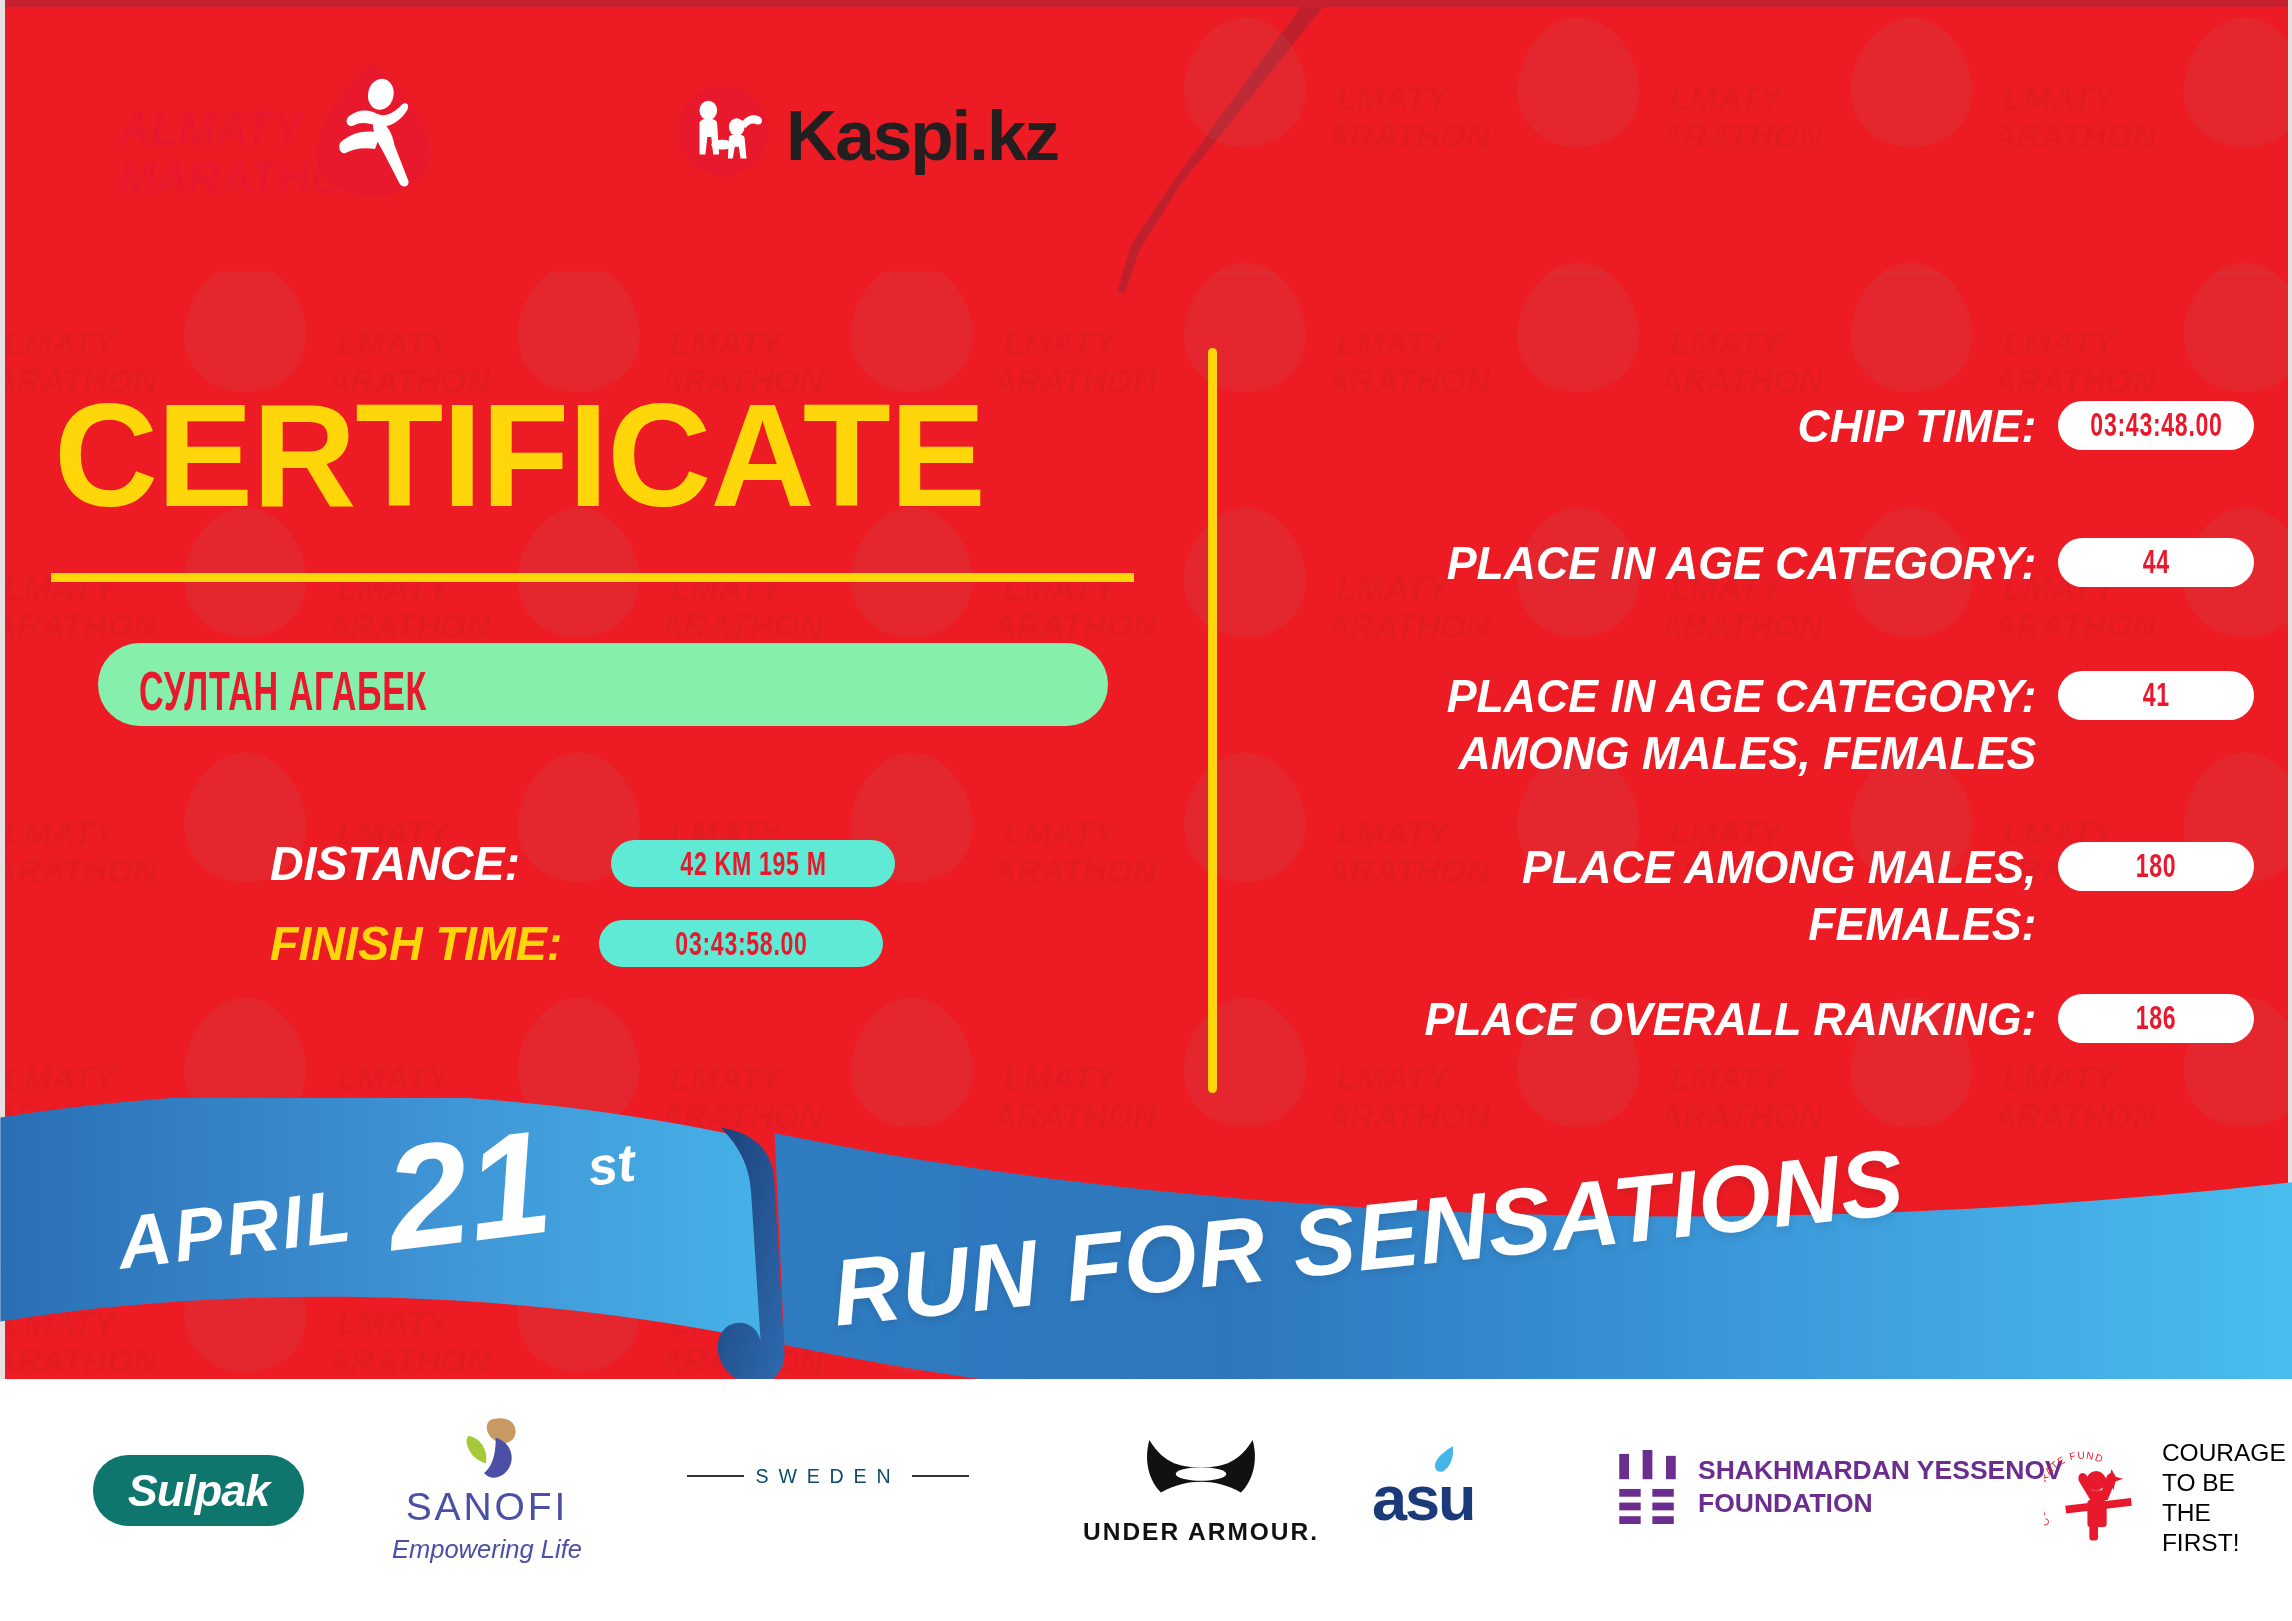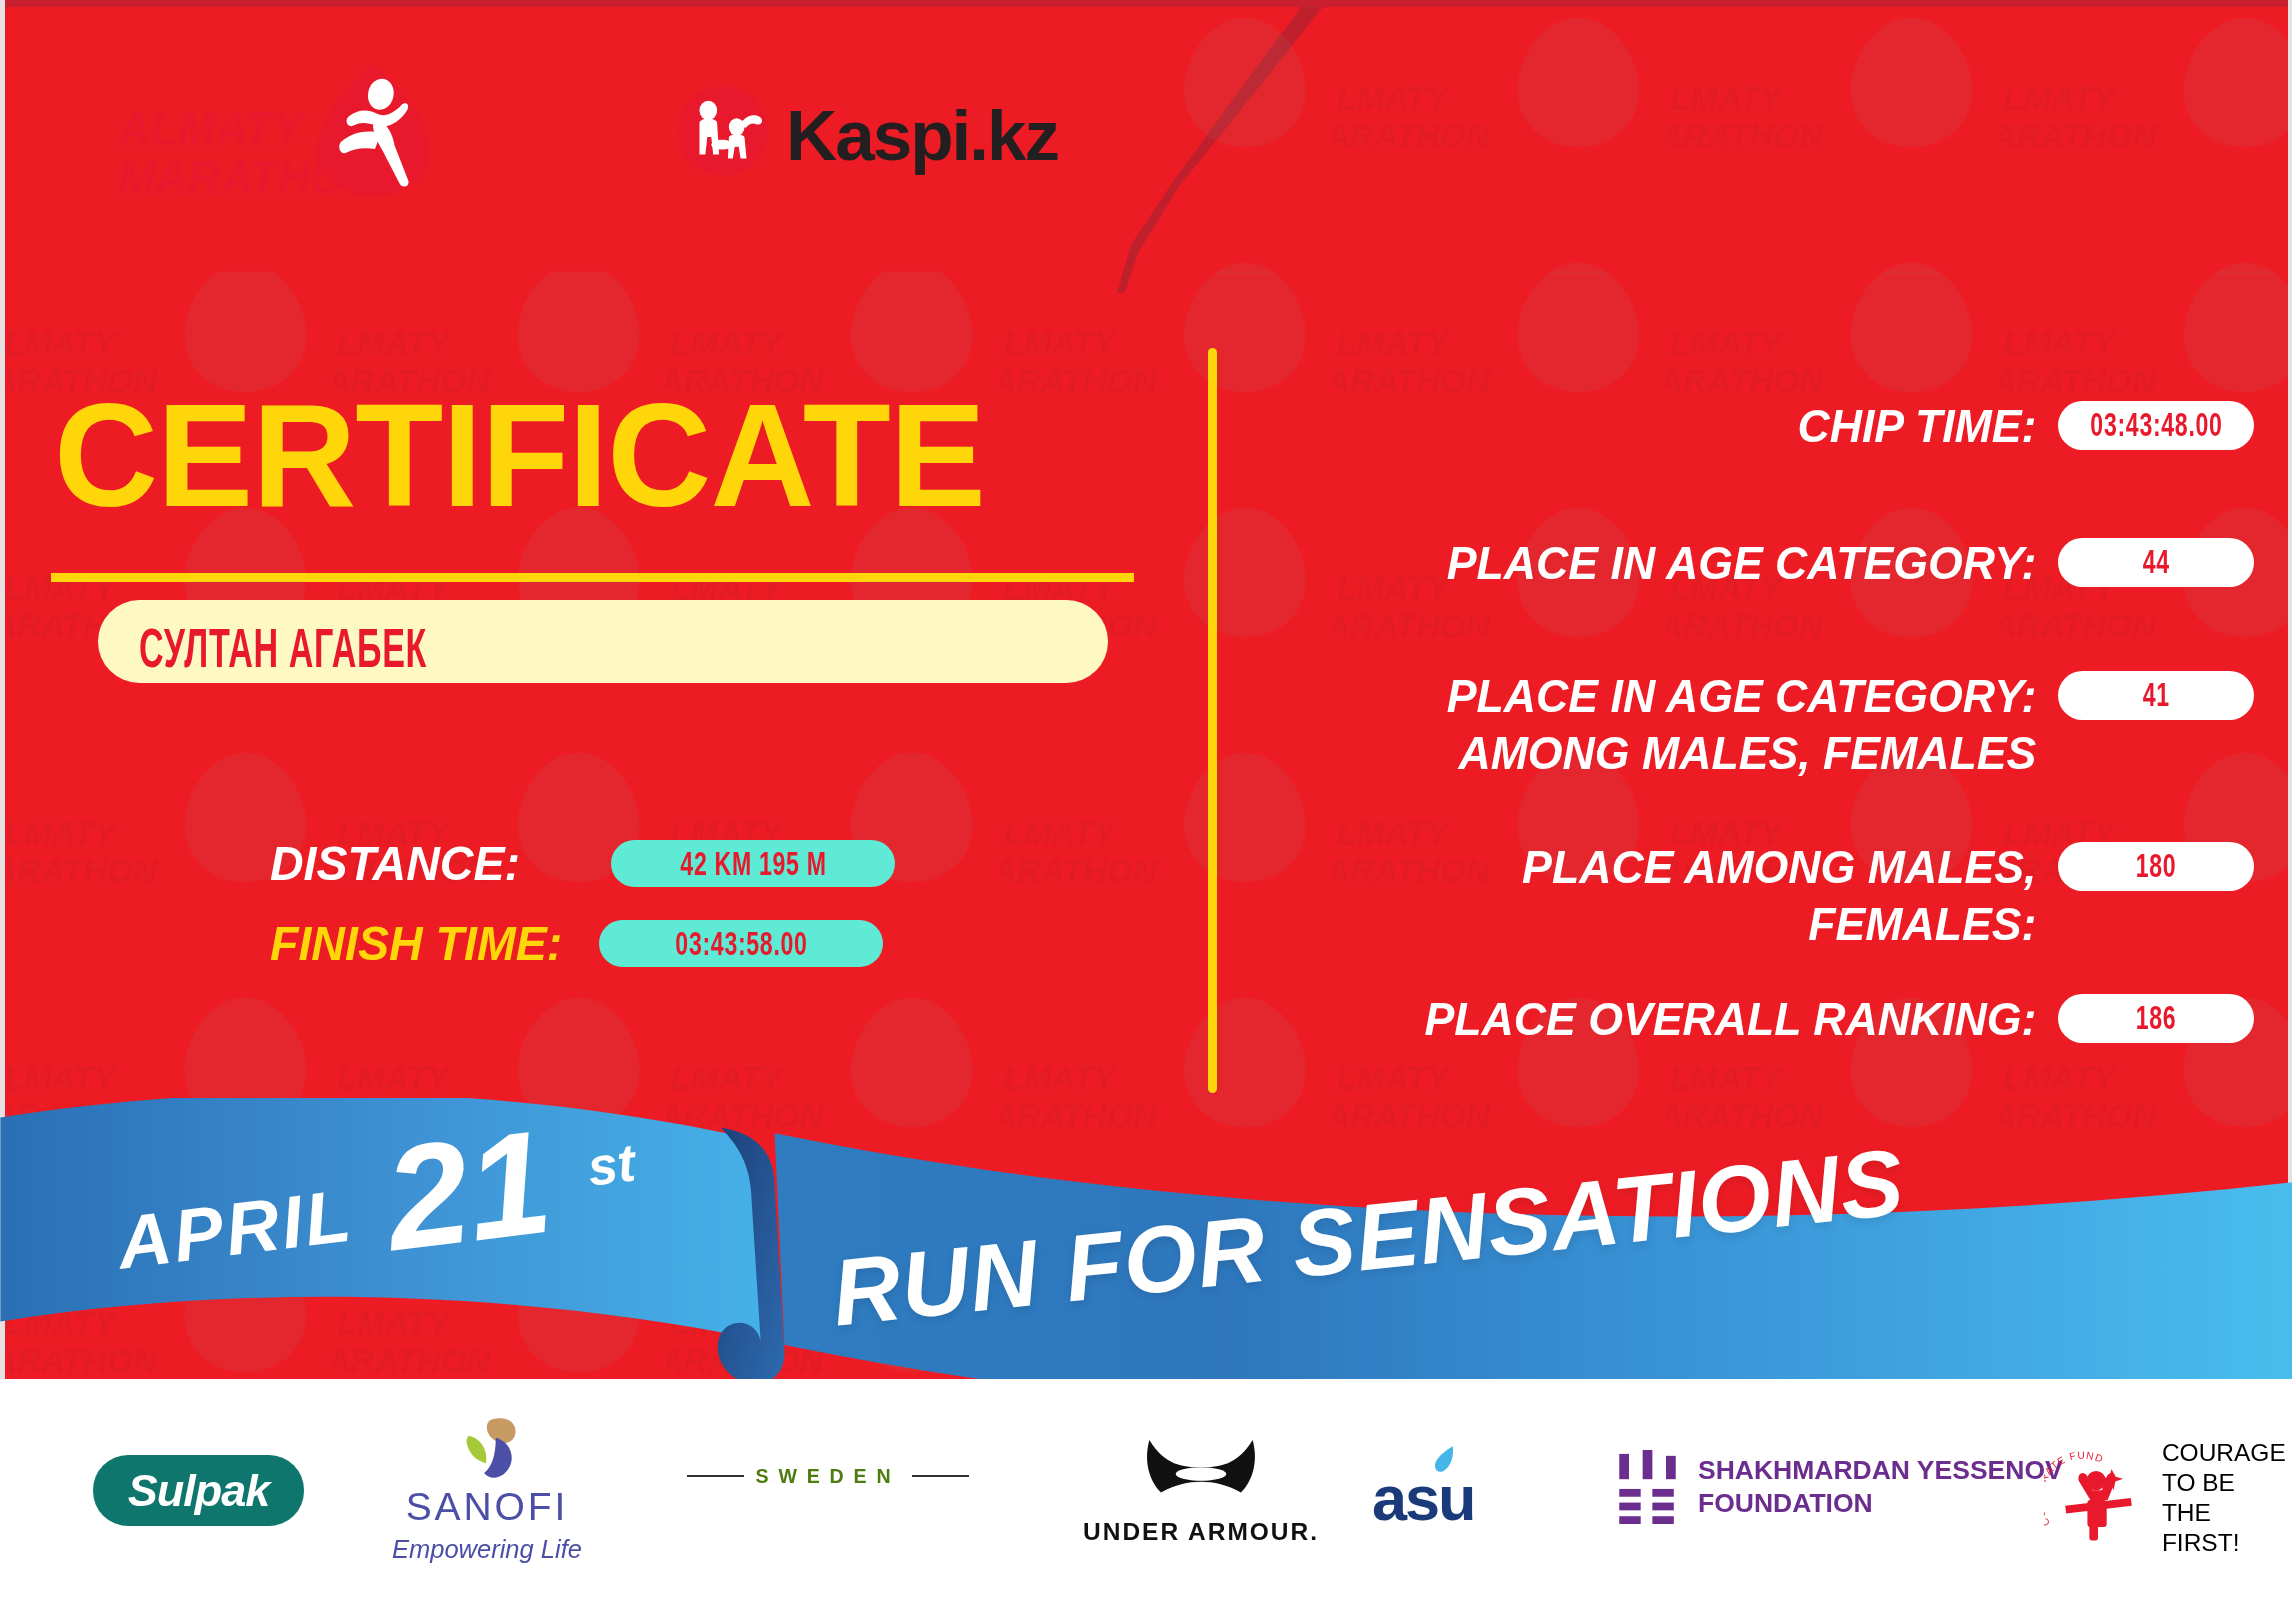--- a/index.html
+++ b/index.html
@@ -95,23 +95,23 @@
     transform-origin: left top;
     white-space: pre;
   }
   .title-rule {
     position: absolute; left: 51px; top: 573px;
     width: 1083px; height: 8.8px;
     background: #ffd60a;
   }
 
   .name-pill {
-    position: absolute; left: 98px; top: 600px;
+    position: absolute; left: 98px; top: 643px;
     width: 1010px; height: 83px;
-    background: #fef9c3;
+    background: #86efac;
     border-radius: 42px;
   }
   .name-text {
     position: absolute; left: 41px; top: 15.7px;
     color: #e8192c; font-size: 55px; font-weight: bold;
     transform: scaleX(0.62); transform-origin: left top;
     letter-spacing: 1px;
     white-space: pre;
   }
 
@@ -225,21 +225,21 @@
     display: flex; align-items: center; justify-content: center;
   }
   .sulpak-txt { color:#fff; font-weight:bold; font-size:45px; font-style:italic; letter-spacing:-1px; }
 
   .sanofi-txt { color:#4b4fa6; font-size:39px; letter-spacing:2.9px; font-weight:500; }
   .sanofi-sub { color:#4b4fa6; font-size:25.5px; font-style:italic; margin-top:5.9px; }
 
   .orif-txt { color:#1b1b1b; font-size:45px; letter-spacing:8.8px; font-weight:400; }
   .orif-sub-row { display:flex; align-items:center; gap:11.8px; margin-top:7.8px; width:100%; justify-content:center;}
   .orif-line { height:2px; background:#333; width:57px; }
-  .orif-sub { color:#4d7c0f; font-size:19.6px; letter-spacing:9.8px;font-weight:bold; }
+  .orif-sub { color:#0c4a6e; font-size:19.6px; letter-spacing:9.8px; }
 
   .ua-txt { color:#111; font-size:24.5px; font-weight:bold; letter-spacing:2px; margin-top:5.9px; }
 
   .asu-txt { color:#1b3a7a; font-size:63px; font-weight:bold; letter-spacing:-2px; }
 
   .yess-row { display:flex; align-items:center; gap:20px; }
   .yess-txt { color:#6b2d8e; font-size:26.5px; font-weight:bold; line-height:33px; white-space:pre-line; }
 
   .cour-row { display:flex; align-items:center; gap:13.7px; }
   .cour-txt { color:#000000; font-size:24.5px; line-height:30px; white-space:pre-line; }

